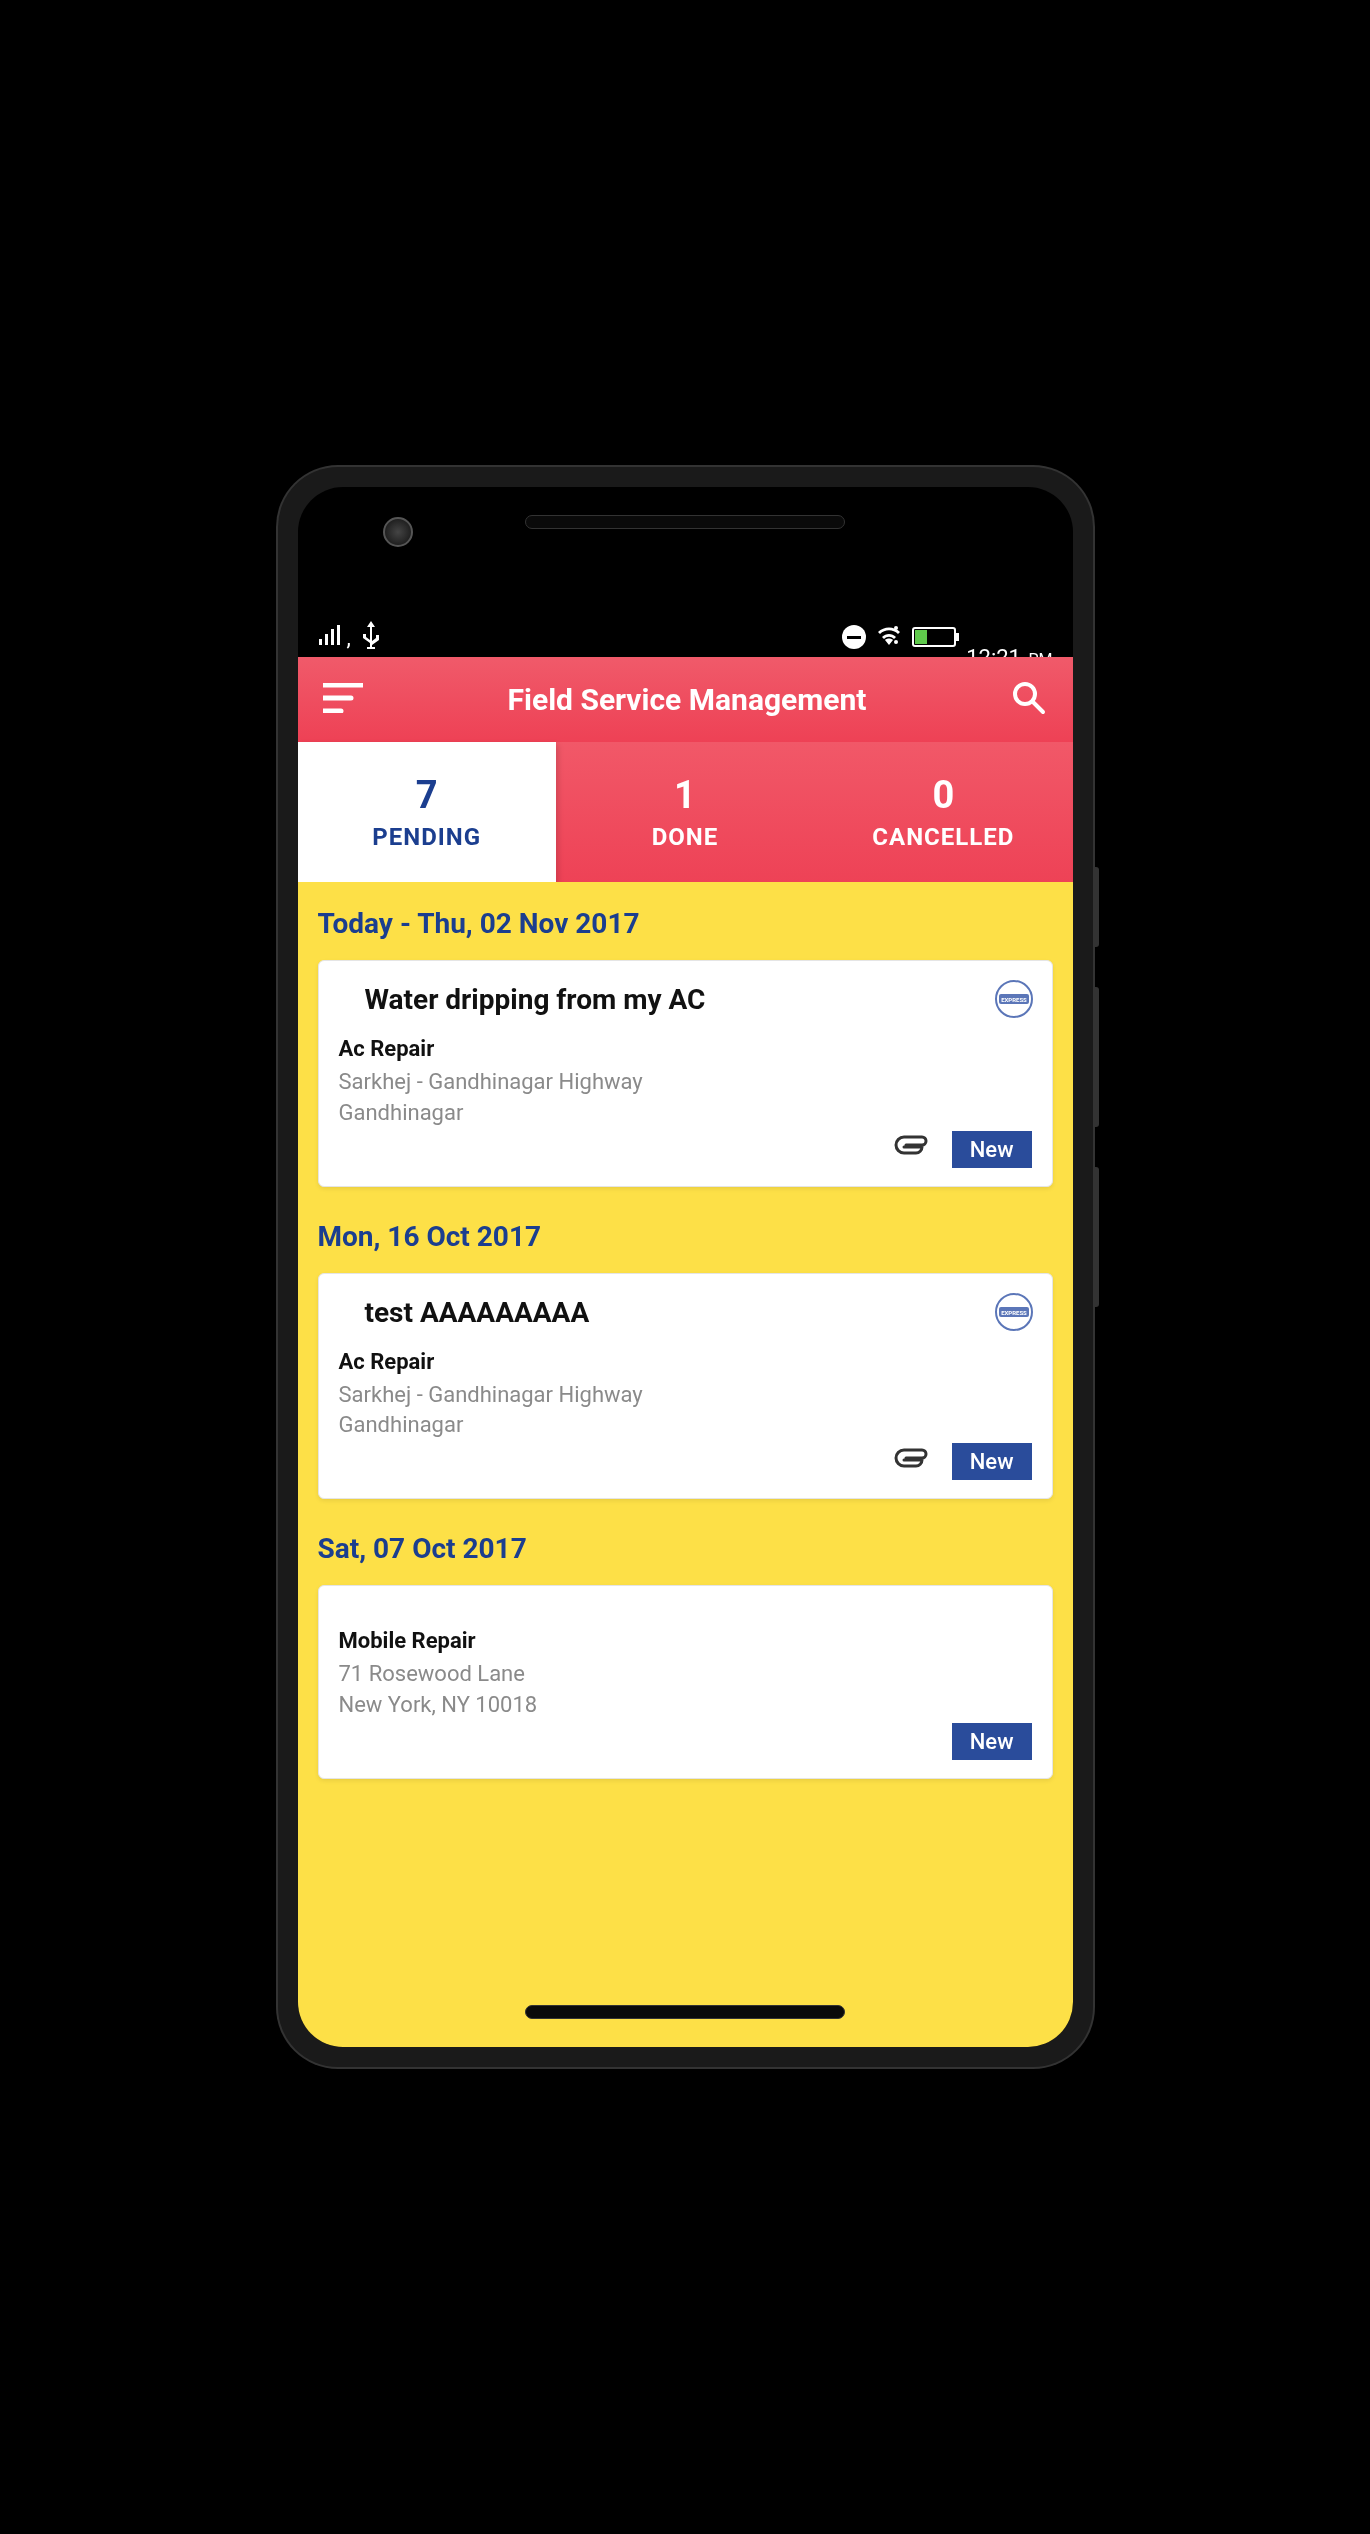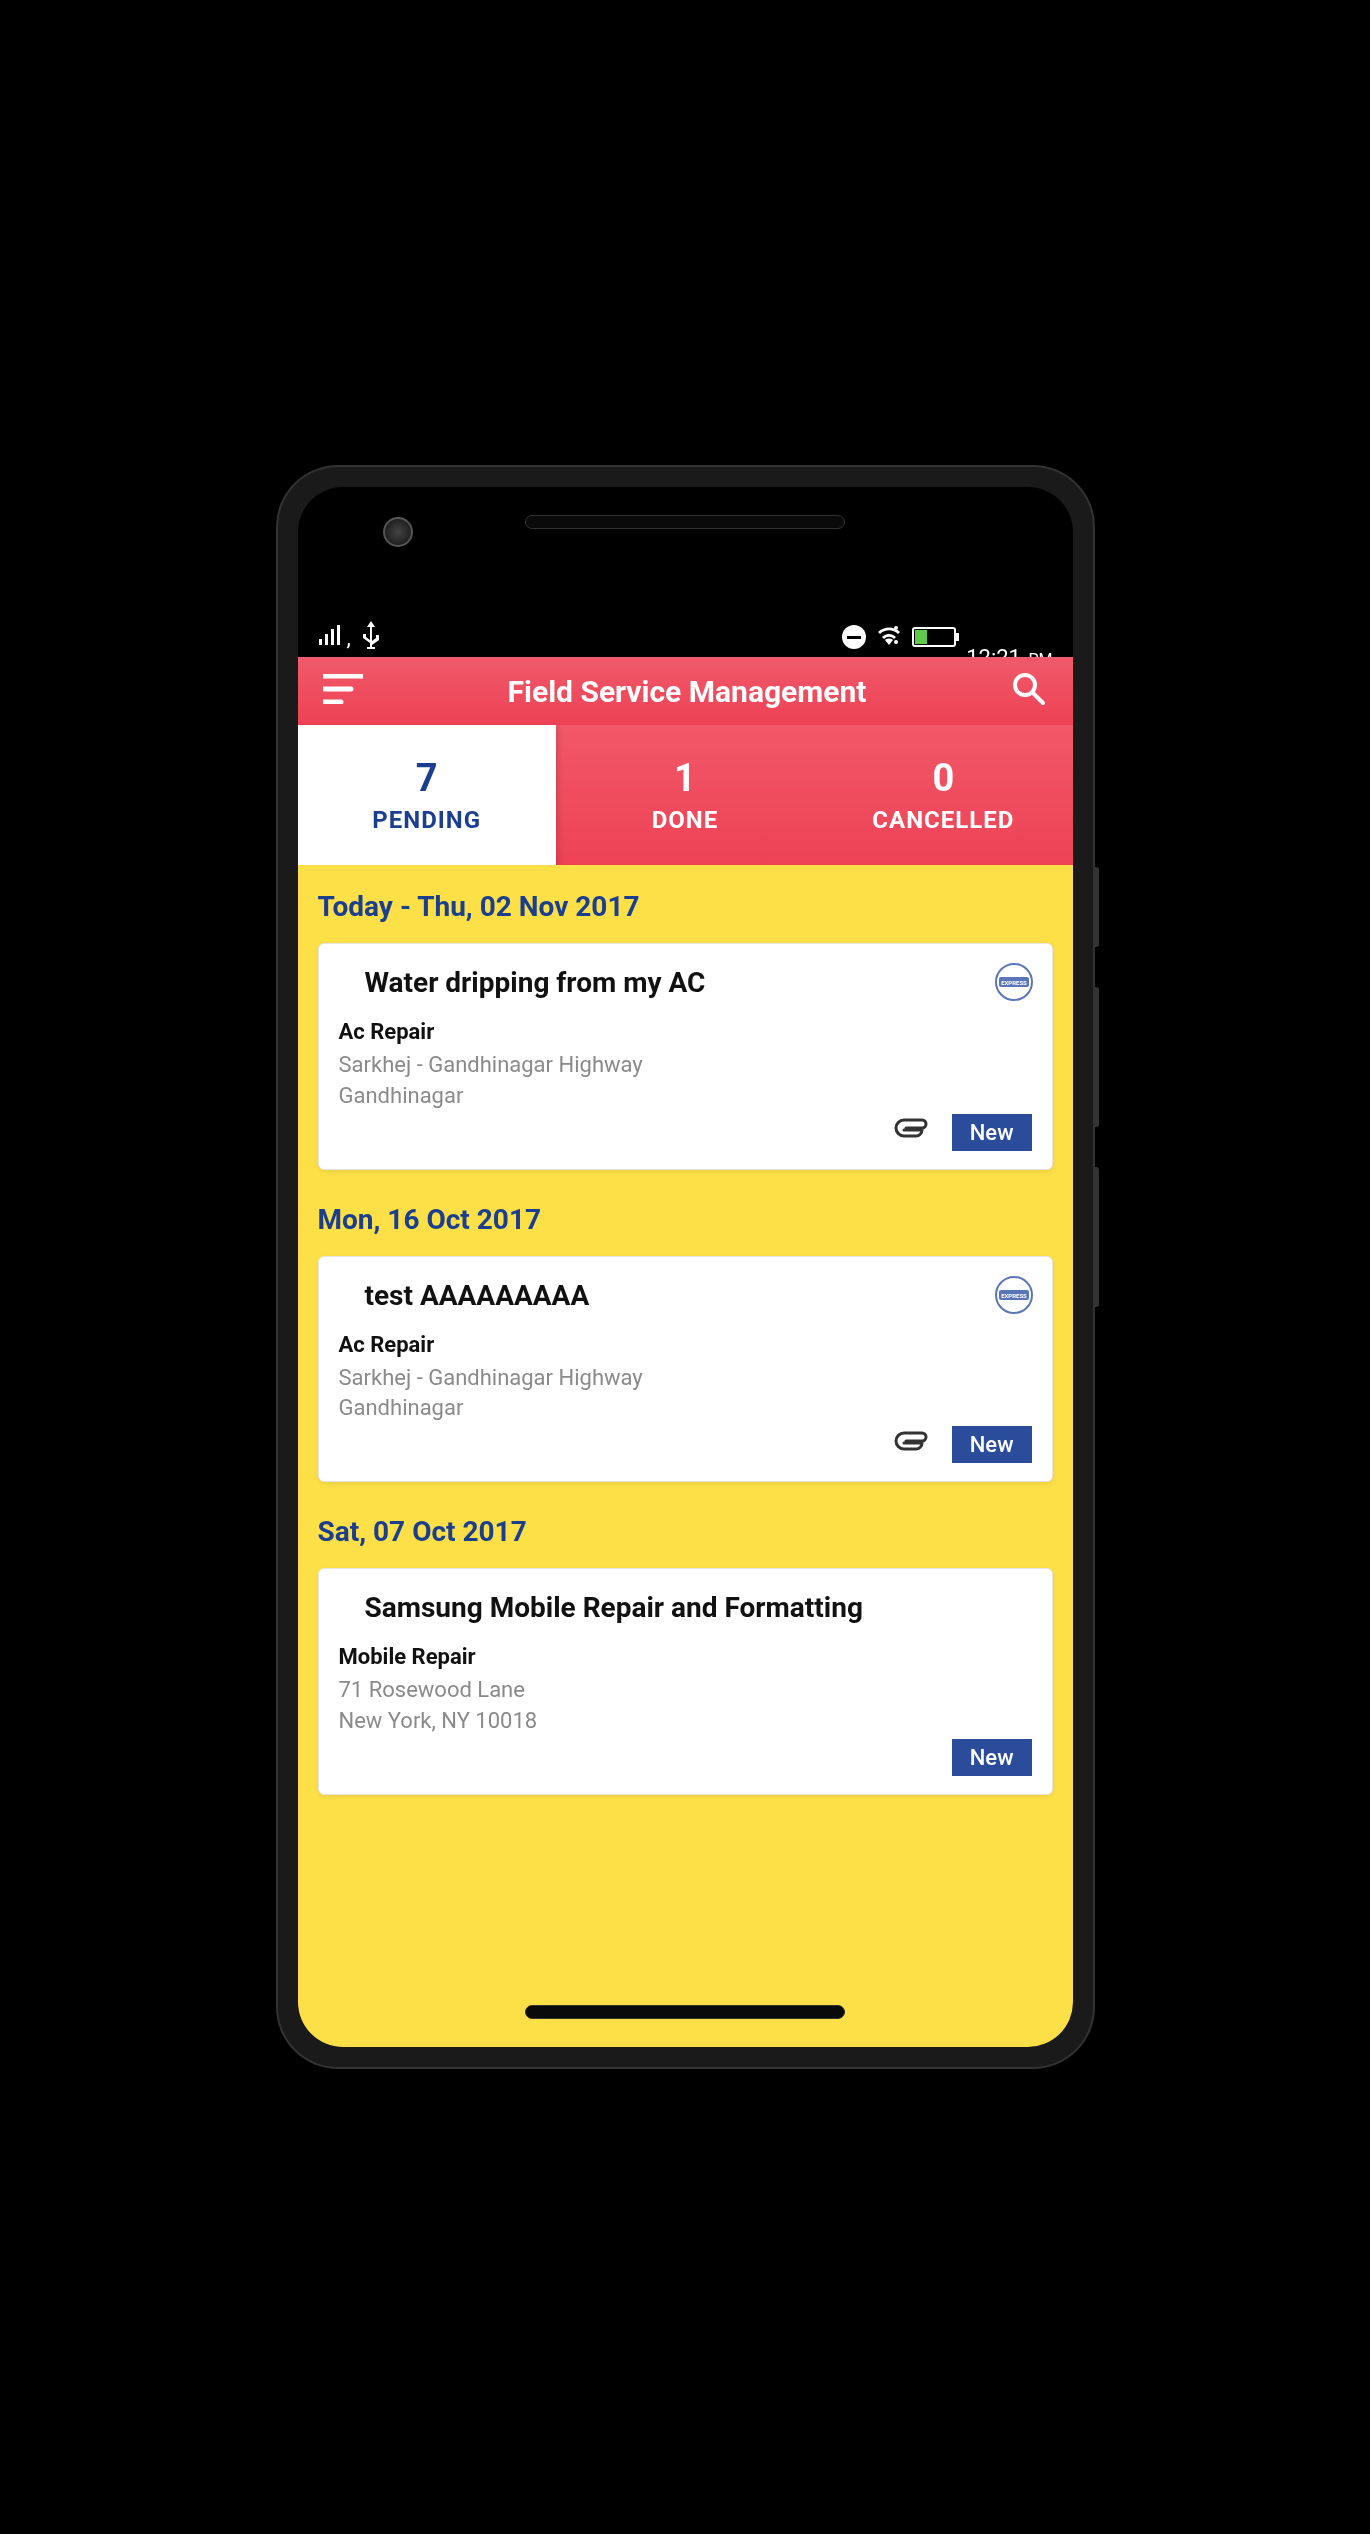--- a/index.html
+++ b/index.html
@@ -74,21 +74,21 @@
   font-size: 22px;
 }
 .status-left, .status-right {
   display: flex;
   align-items: center;
   gap: 10px;
 }
 .status-time { font-weight: 400; margin-top: 40px; }
 .header {
   background: linear-gradient(to bottom, #f05a6a, #ee4155);
-  height: 68px;
+  height: 85px;
   display: flex;
   align-items: center;
   justify-content: space-between;
   padding: 0 25px;
   box-shadow: 0 3px 8px rgba(0,0,0,0.2);
 }
 .menu-icon-svg { width: 40px; height: 30px; }
 .header-title {
   color: #fff;
   font-size: 30px;
@@ -351,21 +351,20 @@
             <svg class="attachment-icon-svg" viewBox="0 0 40 24">
                 <path d="M10 12h18a6 6 0 010 0 6 6 0 01-6 6H10a8 8 0 010-16h18a4 4 0 010 8H12" stroke="#333" stroke-width="3" fill="none" stroke-linecap="round"></path>
               </svg>
           </span>
           <span class="status-badge">New</span>
         </div>
       </div>
 
       <div class="date-header">Sat, 07 Oct 2017</div>
       <div class="card">
-        <div class="card-title">Samsung Mobile Repair and Formatting</div>
         <div class="card-category">Mobile Repair</div>
         <div class="card-address">
           <div>71 Rosewood Lane</div>
           <div>New York, NY 10018</div>
         </div>
         <div class="card-footer">
           <span class="status-badge">New</span>
         </div>
       </div>
     </div>

